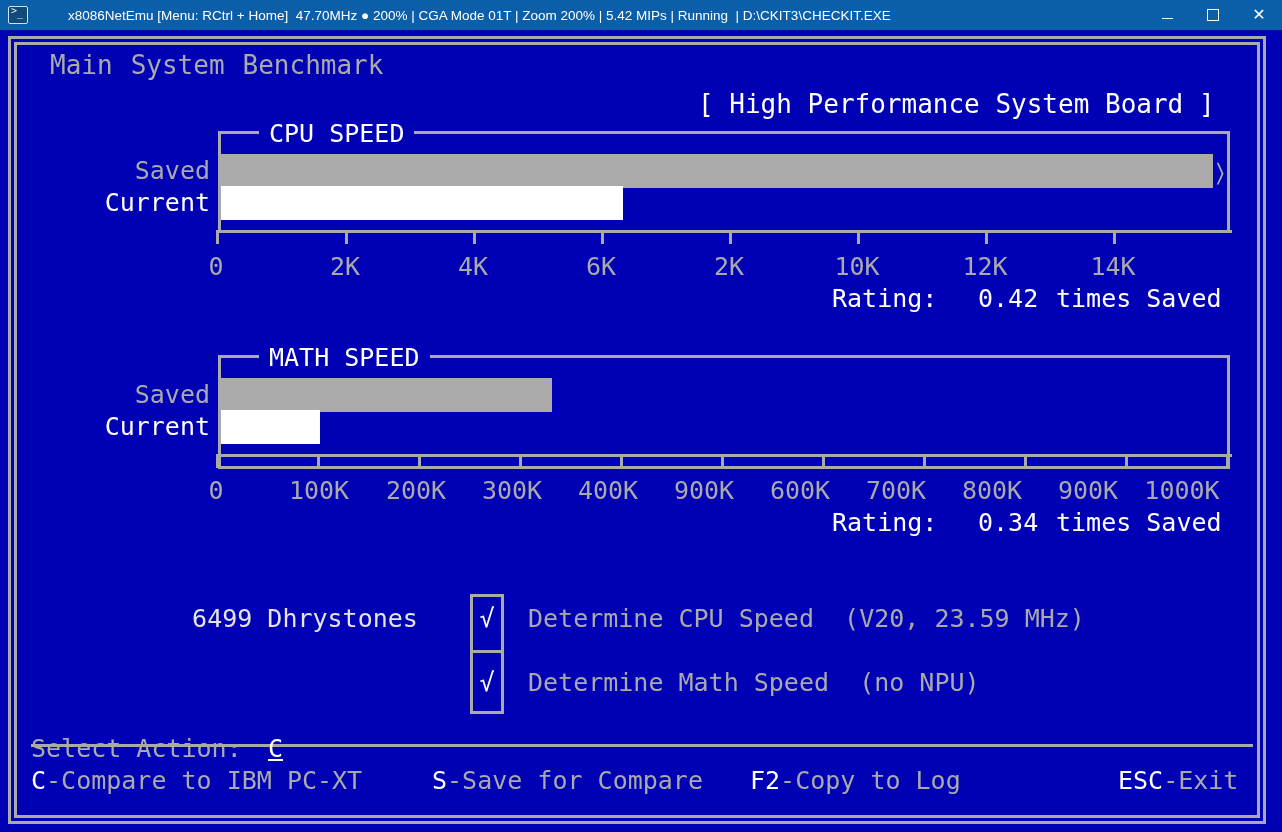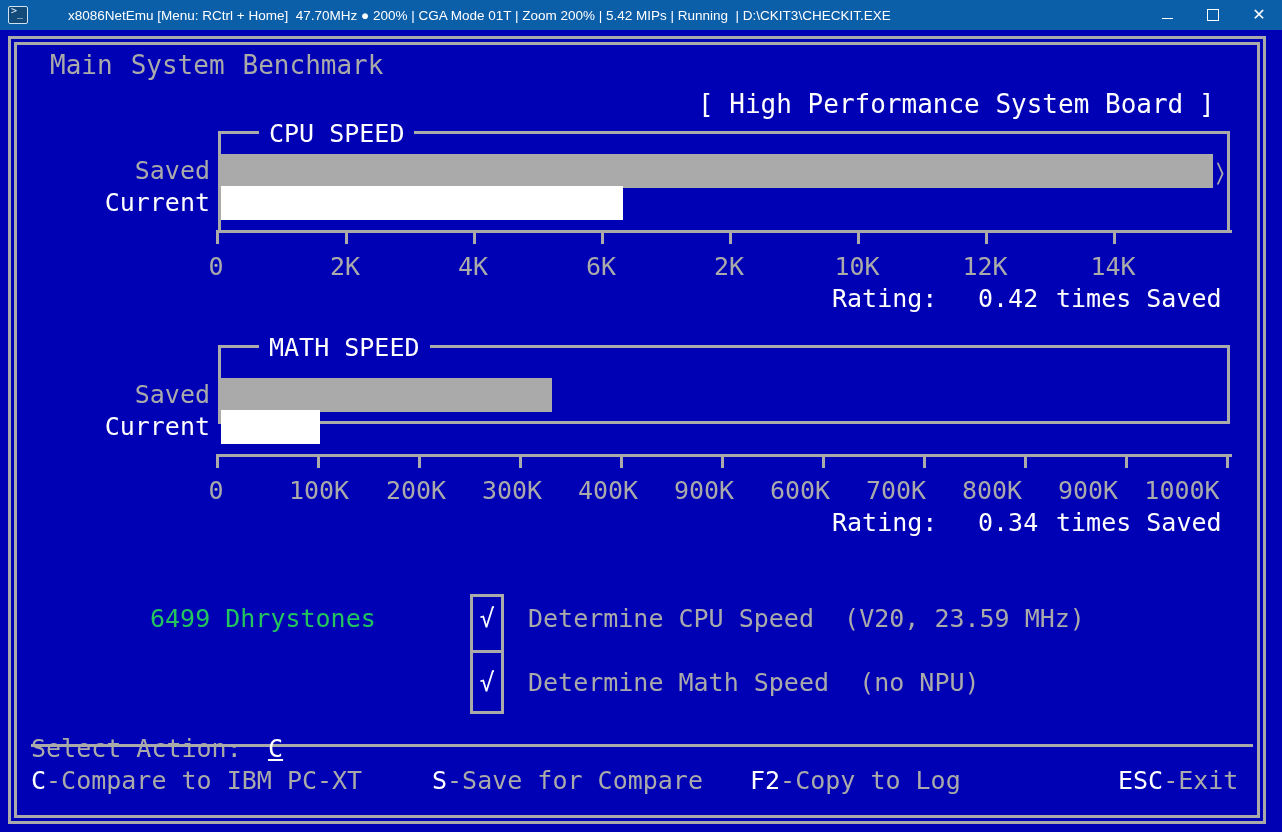--- a/index.html
+++ b/index.html
@@ -50,21 +50,21 @@
 
   
   .axis{position:absolute;height:3px;background:#aaaaaa;}
   .tick{position:absolute;width:3px;height:14px;background:#aaaaaa;}
   .ticklabel{position:absolute;font-size:25px;line-height:25px;color:#aaaaaa;white-space:pre;text-align:center;}
 
   
   .rating{position:absolute;font-size:25px;line-height:25px;color:#ffffff;white-space:pre;}
 
   
-  .opt-value{position:absolute;font-size:25px;line-height:25px;color:#22c55e;white-space:pre;text-align:left;}
+  .opt-value{position:absolute;font-size:25px;line-height:25px;color:#e5e5e5;white-space:pre;text-align:center;}
   .opt-desc{position:absolute;font-size:25px;line-height:25px;color:#aaaaaa;white-space:pre;}
   #checkbox-frame{position:absolute;left:470px;top:564px;width:34px;height:120px;border:3px solid #aaaaaa;box-sizing:border-box;}
   #checkbox-div{position:absolute;left:470px;top:620px;width:34px;height:3px;background:#aaaaaa;}
   .checkmark{position:absolute;font-size:25px;line-height:25px;color:#ffffff;width:34px;text-align:center;}
 
   
   #bottom-sep{position:absolute;left:31px;top:714px;width:1222px;height:3px;background:#aaaaaa;}
   .actiontxt{position:absolute;font-size:25px;line-height:25px;white-space:pre;}
   .hot{color:#ffffff;}
   .und{color:#ffffff;text-decoration:underline;}
@@ -126,21 +126,21 @@
     <div class="ticklabel" style="left:571px;top:224px;width:60px;">6K</div>
     <div class="ticklabel" style="left:699px;top:224px;width:60px;">2K</div>
     <div class="ticklabel" style="left:817px;top:224px;width:80px;">10K</div>
     <div class="ticklabel" style="left:945px;top:224px;width:80px;">12K</div>
     <div class="ticklabel" style="left:1073px;top:224px;width:80px;">14K</div>
 
     <div class="rating" style="left:832px;top:256px;">Rating:</div>
     <div class="rating" style="left:978px;top:256px;">0.42</div>
     <div class="rating" style="left:1056px;top:256px;">times Saved</div>
 
-    <div class="panel" id="math-panel" style="left:218px;top:315px;width:1012px;height:79px;">
+    <div class="panel" id="math-panel" style="left:218px;top:325px;width:1012px;height:114px;">
       <div class="panel-label">MATH SPEED</div>
     </div>
     <div class="bar-label g" style="left:60px;top:352px;width:150px;">Saved</div>
     <div class="bar-label w" style="left:60px;top:384px;width:150px;">Current</div>
     <div class="bar saved" style="left:221px;top:348px;width:331px;"></div>
     <div class="bar current" style="left:221px;top:380px;width:99px;"></div>
 
     <div class="axis" style="left:216px;top:424px;width:1016px;"></div>
     <div class="tick" style="left:216px;top:424px;"></div>
     <div class="tick" style="left:317px;top:424px;"></div>

